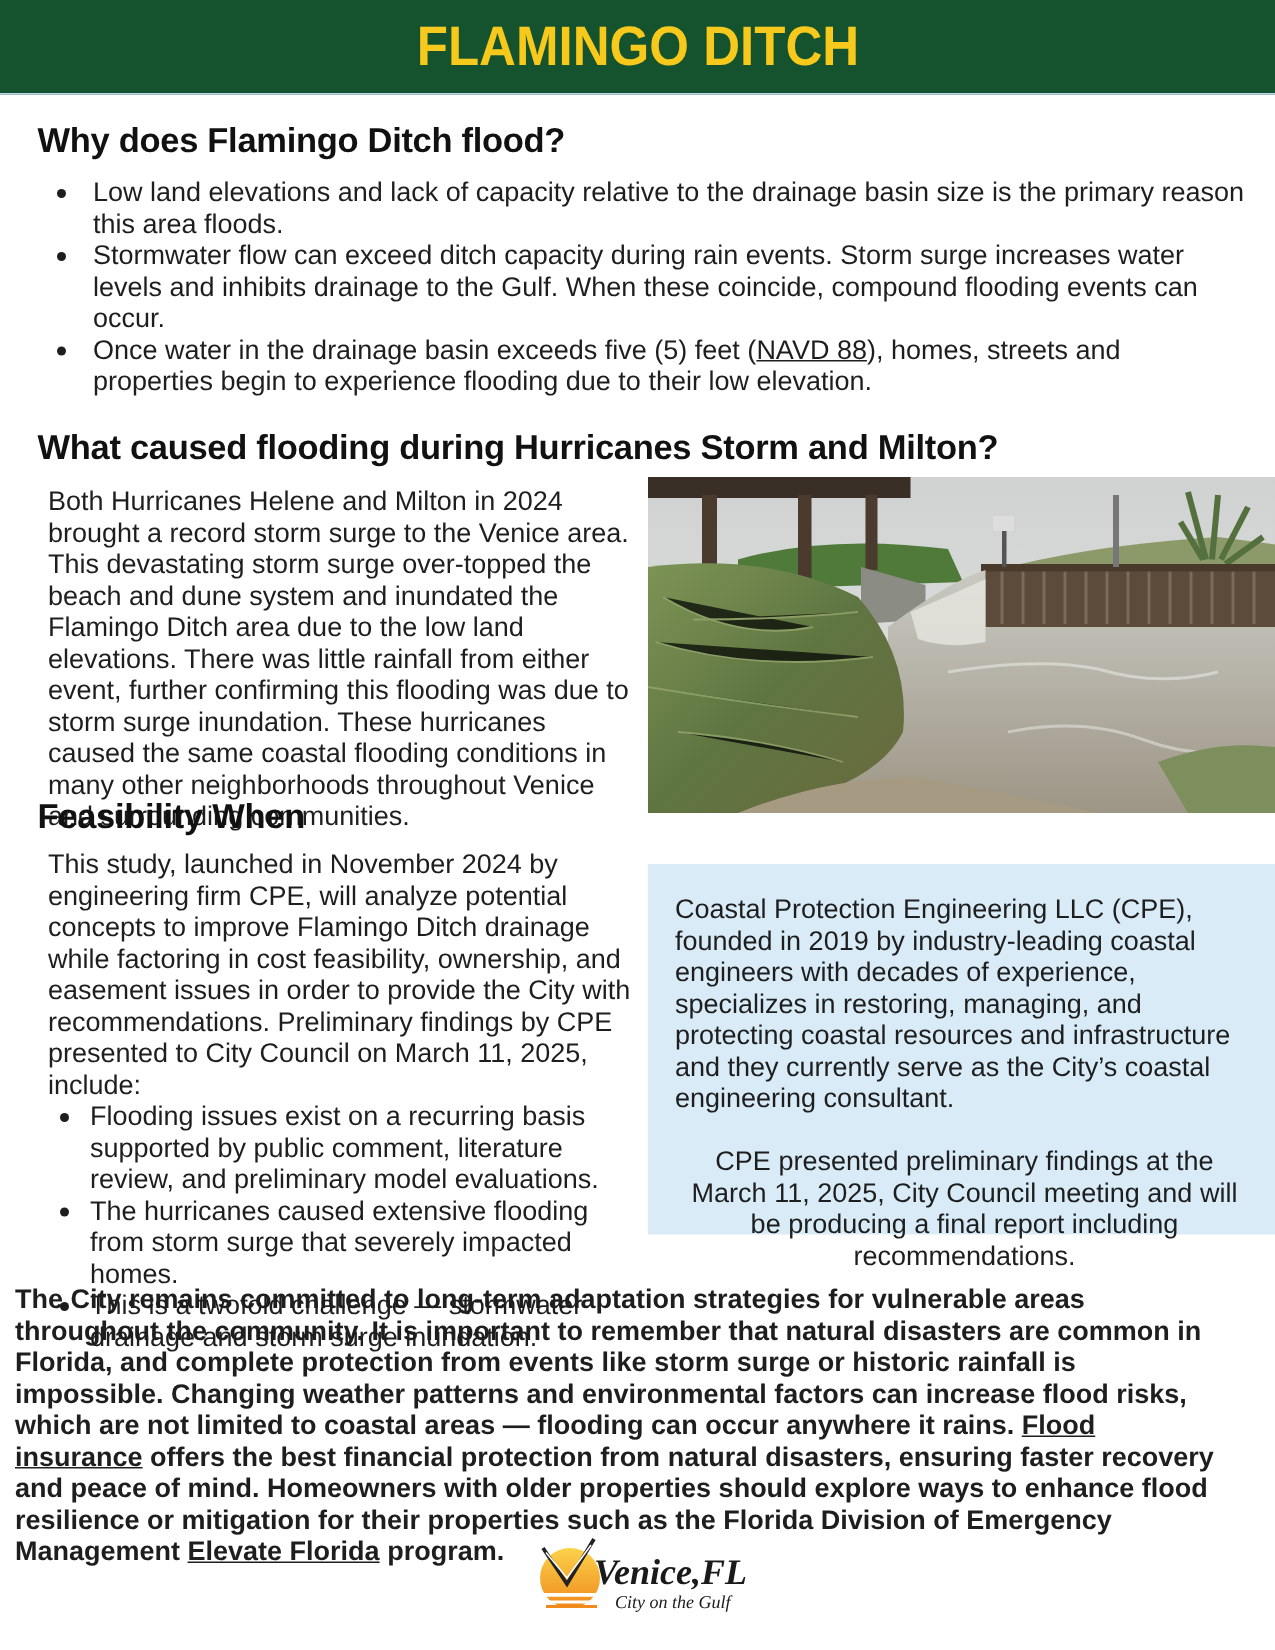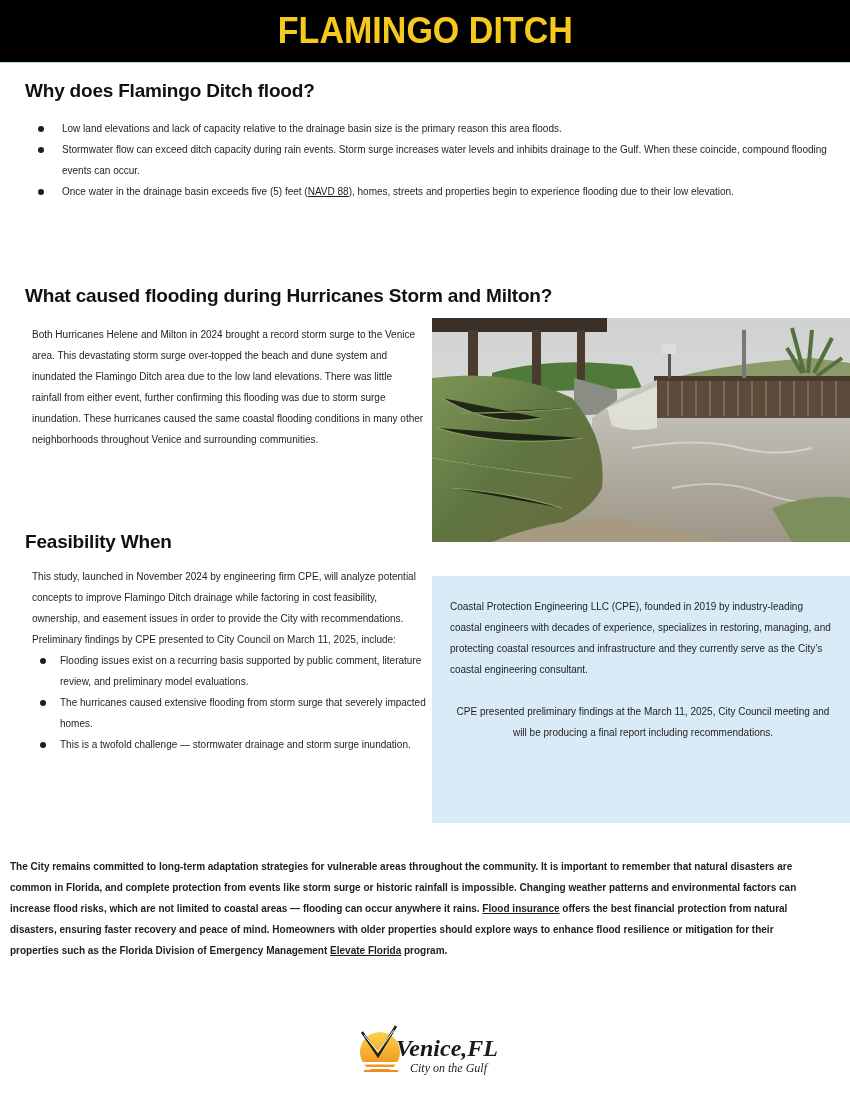--- a/index.html
+++ b/index.html
@@ -1,38 +1,38 @@
 <!DOCTYPE html>
 <html><head>
 <meta charset="utf-8">
 <style>
   * { box-sizing: border-box; margin: 0; padding: 0; }
   html, body { width: 850px; height: 1100px; background: #ffffff; overflow: hidden; }
   body { position: relative; font-family: "DejaVu Sans", "Liberation Sans", sans-serif; color: #1a1a1a; }
 
   .banner {
     position: absolute; left: 0; top: 0; width: 850px; height: 63px;
-    background: #000000;
+    background: #14532d;
     display: flex; align-items: center; justify-content: center;
     border-bottom: 1px solid #b8d6ea;
   }
   .banner h1 {
     font-family: "Liberation Sans", sans-serif;
     font-weight: bold; font-size: 37px; color: #f6c91c; letter-spacing: 0px;
     transform: scaleX(0.92);
   }
 
   .h2 {
     position: absolute; font-family: "Liberation Sans", sans-serif;
-    font-weight: bold; font-size: 19px; color: #111;
+    font-weight: bold; font-size: 23px; color: #111;
     letter-spacing: -0.2px; white-space: nowrap;
   }
 
   .text {
-    font-family: "Liberation Sans", sans-serif; font-size: 10px; line-height: 21px; color: #1e1e1e;
+    font-family: "Liberation Sans", sans-serif; font-size: 18px; line-height: 21px; color: #1e1e1e;
   }
 
   ul.bullets { list-style: none; }
   ul.bullets li { position: relative; padding-left: 30px; }
   ul.bullets li::before {
     content: ""; position: absolute; left: 6px; top: 8px; width: 6px; height: 6px; border-radius: 50%; background: #1e1e1e;
   }
 
   .u { text-decoration: underline; }
 

